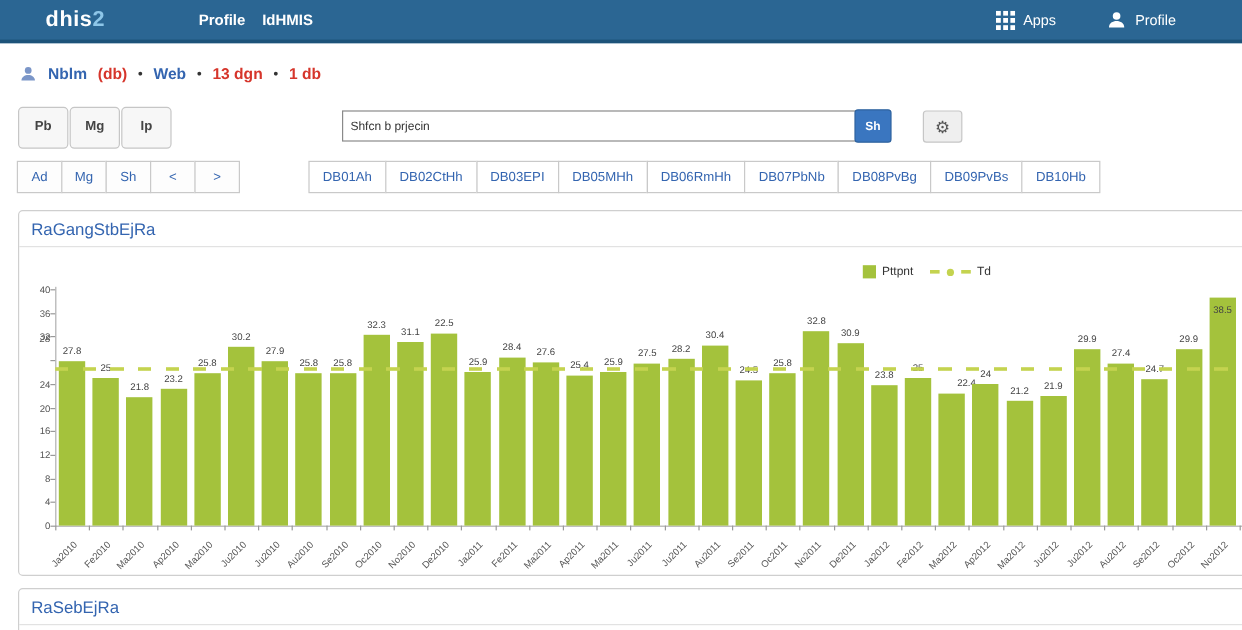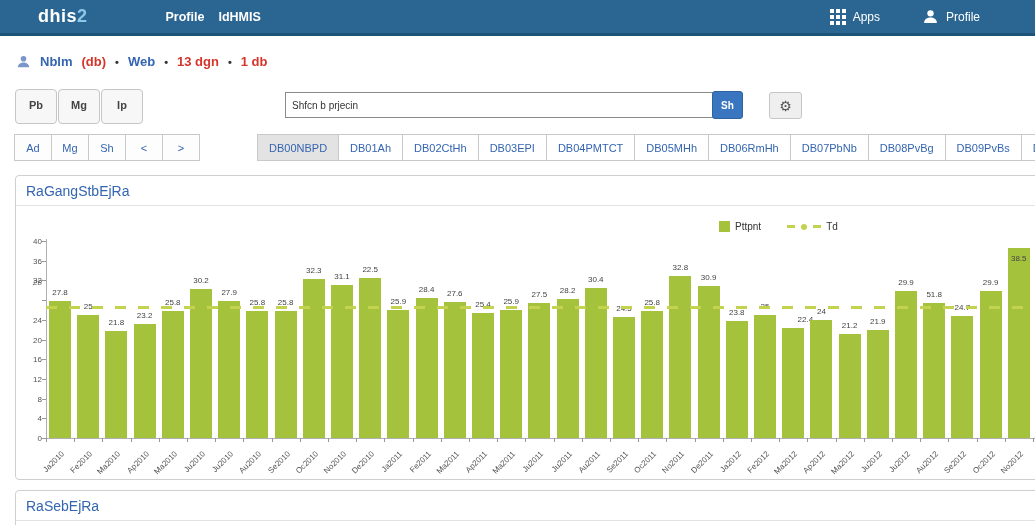--- a/index.html
+++ b/index.html
@@ -46,21 +46,21 @@
   .axis-x{position:absolute;left:30px;top:232px;width:1430px;height:1px;background:#b0b0b0;}
   .ylab{position:absolute;width:24px;text-align:right;font-size:8px;color:#555;}
   .ytick{position:absolute;width:4px;height:1px;background:#999;left:26px;}
   .xtick{position:absolute;width:1px;height:4px;background:#999;top:232px;}
   .bar{position:absolute;width:22px;background:#a4c23c;}
   .vlab{position:absolute;width:40px;text-align:center;font-size:8px;color:#444;}
   .xlabel{position:absolute;width:54px;text-align:right;font-size:8px;color:#555;
     transform:rotate(-45deg);transform-origin:100% 50%;}
   .target{position:absolute;left:30px;top:100px;width:1430px;height:3px;z-index:5;
     background:repeating-linear-gradient(90deg,#c4d34f 0 11px,transparent 11px 23px);}
-  .legend{position:absolute;left:703px;top:15px;display:flex;gap:26px;align-items:center;font-size:10px;color:#333;}
+  .legend{position:absolute;left:703px;top:15px;display:flex;gap:14px;align-items:center;font-size:10px;color:#333;}
   .leg-item{display:flex;align-items:center;gap:5px;}
   .swatch{width:11px;height:11px;background:#a4c23c;display:inline-block;}
   .dash{width:8px;height:3px;background:#c4d34f;display:inline-block;}
   .dotmark{width:6px;height:6px;border-radius:50%;background:#c4d34f;display:inline-block;margin:0 1px;}
 </style>
 </head>
 <body>
 
 <div class="topbar">
   <div class="brand"><span>dhis</span><span class="ver">2</span></div>
@@ -120,25 +120,23 @@
 <button class="gearbtn"><span>⚙</span></button>
 
 <div class="navactions" id="navactions">
     <div class="navbtn">Ad</div>
     <div class="navbtn">Mg</div>
     <div class="navbtn">Sh</div>
     <div class="navbtn">&lt;</div>
     <div class="navbtn">&gt;</div>
   </div>
 <div class="tabs" id="tabs">
-    <div class="tab active">DB00NBPD</div>
     <div class="tab">DB01Ah</div>
     <div class="tab">DB02CtHh</div>
     <div class="tab">DB03EPI</div>
-    <div class="tab">DB04PMTCT</div>
     <div class="tab">DB05MHh</div>
     <div class="tab">DB06RmHh</div>
     <div class="tab">DB07PbNb</div>
     <div class="tab">DB08PvBg</div>
     <div class="tab">DB09PvBs</div>
     <div class="tab">DB10Hb</div>
   </div>
 
 <div class="panel" id="panel-top">
   <div class="phead">
@@ -300,21 +298,21 @@
       <div class="xlabel" style="left: 782.6px; top: 242px;">Ma2012</div>
       <div class="bar" style="left: 850.8px; top: 124.142px; height: 107.857px; background: rgb(164, 194, 60);"></div>
       <div class="vlab" style="left: 841.8px; top: 111.142px;">21.9</div>
       <div class="xtick" style="left: 847.8px;"></div>
       <div class="xlabel" style="left: 810.8px; top: 242px;">Ju2012</div>
       <div class="bar" style="left: 879px; top: 84.7425px; height: 147.257px; background: rgb(164, 194, 60);"></div>
       <div class="vlab" style="left: 870px; top: 71.7425px;">29.9</div>
       <div class="xtick" style="left: 876px;"></div>
       <div class="xlabel" style="left: 839px; top: 242px;">Ju2012</div>
       <div class="bar" style="left: 907.2px; top: 97.055px; height: 134.945px; background: rgb(164, 194, 60);"></div>
-      <div class="vlab" style="left: 898.2px; top: 84.055px;">51.8</div>
+      <div class="vlab" style="left: 898.2px; top: 84.055px;">27.4</div>
       <div class="xtick" style="left: 904.2px;"></div>
       <div class="xlabel" style="left: 867.2px; top: 242px;">Au2012</div>
       <div class="bar" style="left: 935.4px; top: 110.353px; height: 121.647px; background: rgb(164, 194, 60);"></div>
       <div class="vlab" style="left: 926.4px; top: 97.3525px;">24.7</div>
       <div class="xtick" style="left: 932.4px;"></div>
       <div class="xlabel" style="left: 895.4px; top: 242px;">Se2012</div>
       <div class="bar" style="left: 963.6px; top: 84.7425px; height: 147.257px; background: rgb(164, 194, 60);"></div>
       <div class="vlab" style="left: 954.6px; top: 71.7425px;">29.9</div>
       <div class="xtick" style="left: 960.6px;"></div>
       <div class="xlabel" style="left: 923.6px; top: 242px;">Oc2012</div>

